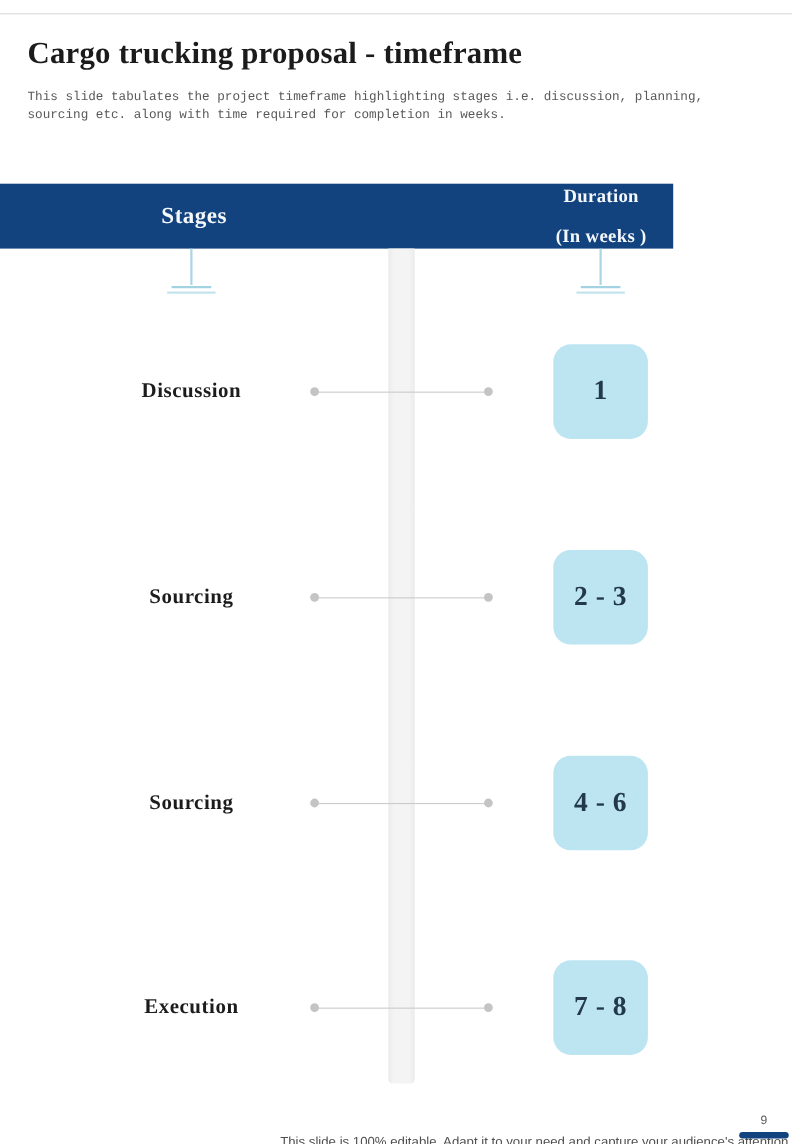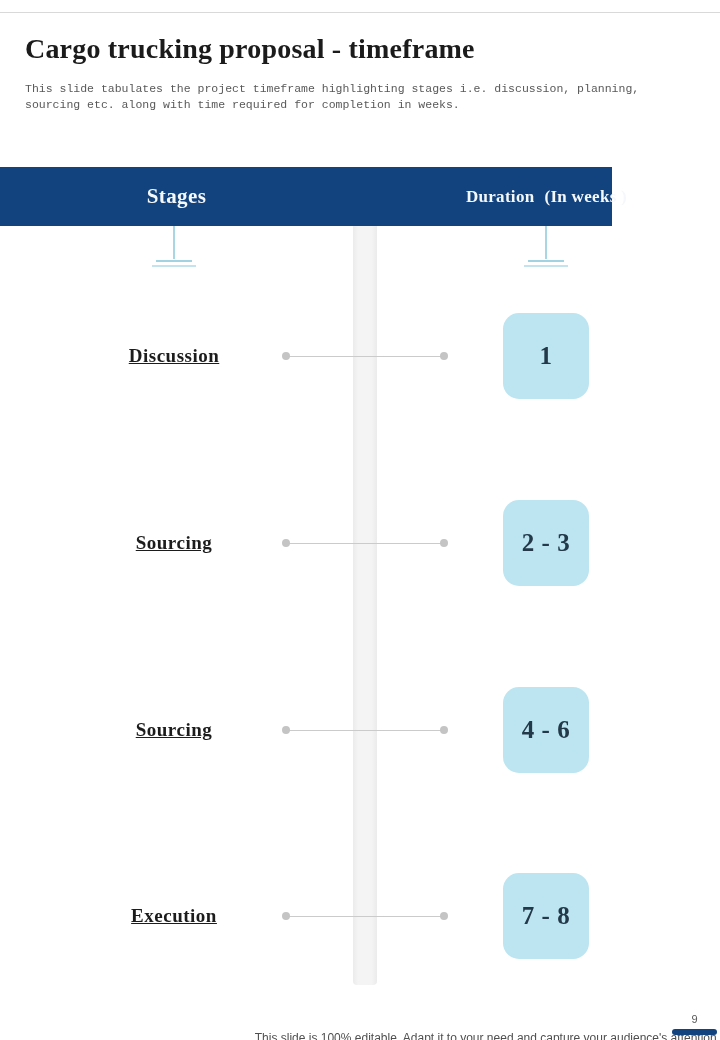--- a/index.html
+++ b/index.html
@@ -31,21 +31,21 @@
     background:#12437e;
   }
   .header-cell {
     position:absolute; top:0; height:100%;
     display:flex; align-items:center; justify-content:center;
     color:#f5f8fb;
     font-family:"Liberation Serif", serif; font-weight:700;
   }
   .header-stages { left:0; width:353px; font-size:21px; letter-spacing:.4px; }
   .header-duration {
-    left:373px; width:347px; flex-direction:row;
+    left:373px; width:347px; flex-direction:column;
     font-size:17px; line-height:1.5; text-align:center; letter-spacing:.3px;gap:10px;
   }
   .vbar {
     position:absolute; left:353px; top:213px; width:24px; height:759px;
     background:linear-gradient(90deg,#ebebeb 0,#f4f4f4 22%,#f4f4f4 78%,#ebebeb 100%);
     border-radius:0 0 4px 4px;
   }
   .pin { position:absolute; top:213px; width:48px; height:44px; }
   .pin-stages { left:150px; }
   .pin-duration { left:522px; }
@@ -63,21 +63,21 @@
   }
   .row { position:absolute; left:0; width:720px; height:0; }
   .row-0 { top:343px; }
   .row-1 { top:530px; }
   .row-2 { top:717px; }
   .row-3 { top:903px; }
   .stage-label {
     position:absolute; left:40px; top:-15px; width:268px; height:30px;
     display:flex; align-items:center; justify-content:center;
     font-family:"Liberation Serif", serif;
-    font-size:19px; font-weight:700; color:#1c1c1c; letter-spacing:.5px;text-decoration:underline;
+    font-size:19px; font-weight:700; color:#1c1c1c; letter-spacing:.5px;
   }
   .connector {
     position:absolute; left:289px; top:-0.5px; width:152px; height:1px;
     background:#cbcbcb;
   }
   .cdot {
     position:absolute; top:-4px; width:8px; height:8px;
     border-radius:50%; background:#c4c4c4;
   }
   .cdot-left { left:-7px; }

